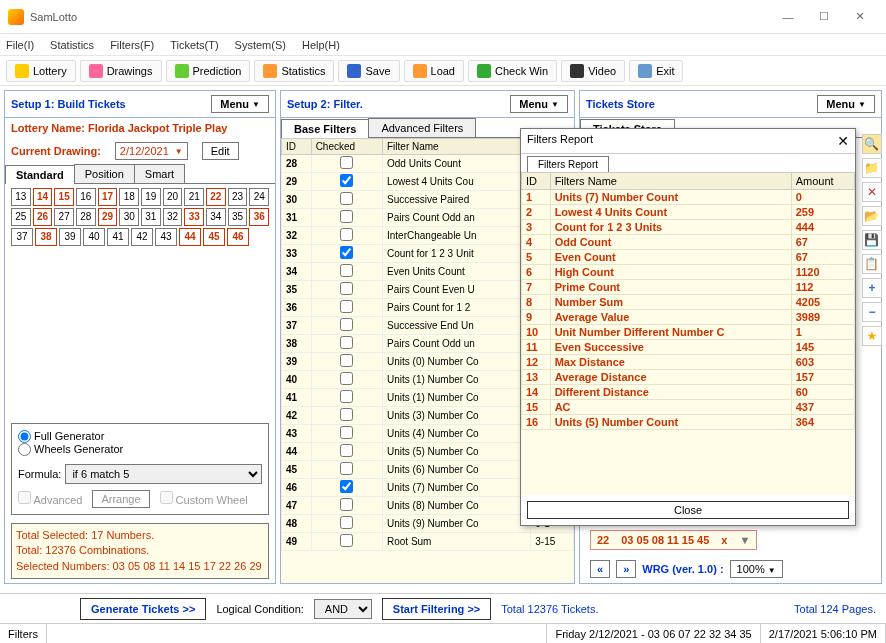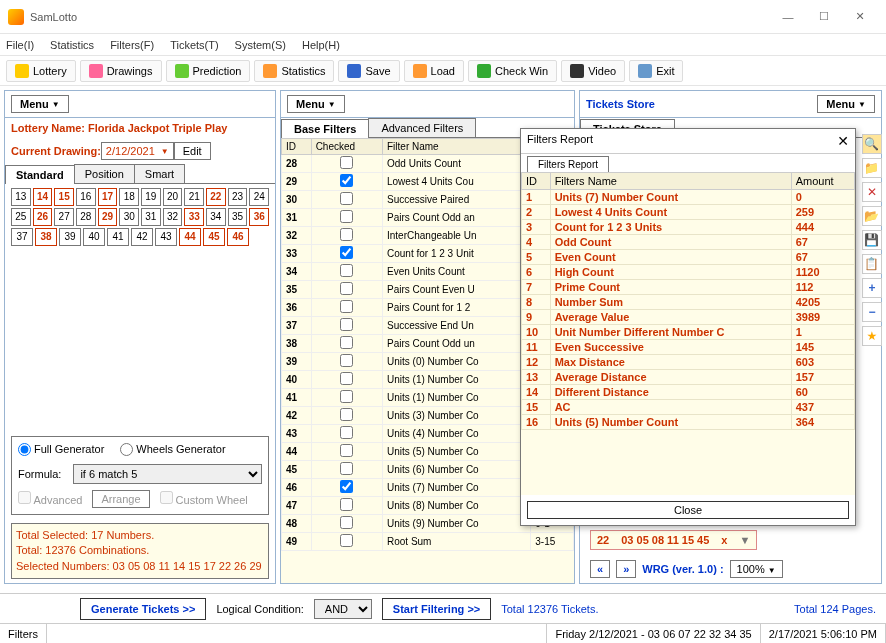--- a/index.html
+++ b/index.html
@@ -26,41 +26,41 @@
 .panel-hdr { display: flex; align-items: center; padding: 4px 6px; border-bottom: 1px solid #99b4d1; }
 .panel-title { color: #0033cc; font-weight: bold; flex: 1; }
 .menu-btn { border: 1px solid #777; padding: 2px 8px; cursor: pointer; display: flex; align-items: center; gap: 3px; font-weight: bold; }
 .arrow { font-size: 8px; }
 
 .left-panel { width: 272px; }
 .mid-panel { width: 295px; }
 .right-panel { flex: 1; }
 
 .lottery-info { padding: 4px 6px; color: #cc3300; font-weight: bold; }
-.draw-row { padding: 4px 6px; display: flex; align-items: center; gap: 0; }
+.draw-row { padding: 4px 6px; display: flex; align-items: center; gap: 14px; }
 .draw-row .lbl { color: #cc3300; font-weight: bold; }
 .date-sel { border: 1px solid #777; padding: 2px 4px; display: flex; align-items: center; gap: 6px; color: #cc3300; }
 .edit-btn { border: 1px solid #777; padding: 2px 8px; cursor: pointer; }
 
 .tabs { display: flex; border-bottom: 1px solid #777; }
 .tab { padding: 3px 10px; border: 1px solid #777; border-bottom: none; background: #f0f0f0; cursor: pointer; margin-right: -1px; }
 .tab.active { background: #fff; position: relative; top: 1px; font-weight: bold; }
 
 .num-tools { padding: 6px; display: flex; gap: 4px; justify-content: center; }
 .sbtn { border: 1px solid #777; padding: 2px 8px; cursor: pointer; background: #fff; }
 
 .numgrid { padding: 4px 6px; }
 .numrow { display: flex; gap: 2px; margin-bottom: 2px; }
 .numcell { width: 22px; height: 18px; border: 1px solid #777; text-align: center; line-height: 16px; cursor: pointer; font-size: 10px; }
 .numcell.sel { color: #cc3300; border-color: #cc3300; font-weight: bold; }
 
 .gen-opts { border: 1px solid #777; margin: 4px 6px; padding: 6px; }
-.radio-row { display: flex; gap: 16px; margin-bottom: 8px; }
+.radio-row { display: flex; margin-bottom: 8px; flex-direction: column; }
 .radio-row label { display: flex; align-items: center; gap: 3px; }
-.formula-row { display: flex; align-items: center; gap: 12px; margin-bottom: 6px; }
+.formula-row { display: flex; align-items: center; gap: 4px; margin-bottom: 6px; }
 .formula-row select { flex: 1; border: 1px solid #777; padding: 2px; }
 .chk-row { display: flex; gap: 10px; align-items: center; }
 .chk-row .sbtn { color: #999; }
 
 .sel-info { border: 1px solid #777; margin: 4px 6px; padding: 4px; color: #cc3300; background: #fffde8; font-size: 10px; line-height: 1.4; }
 
 
 .filter-tabs { display: flex; border-bottom: 1px solid #777; background: #fff; }
 .ftab { padding: 3px 12px; border: 1px solid #777; border-bottom: none; cursor: pointer; margin-right: -1px; }
 .ftab.active { background: #fff; font-weight: bold; position: relative; top: 1px; }
@@ -171,20 +171,21 @@
     <div class="tbtn">
       <span class="ticon" style="background:#6699cc"></span>
       <span>Exit</span>
     </div>
   </div>
 
 <div class="main">
 
   <div class="panel left-panel">
     <div class="panel-hdr">
+      <div class="panel-title">Setup 1: Build  Tickets</div>
       <div class="menu-btn">
           <span>Menu</span>
           <span class="arrow">▼</span>
         </div>
     </div>
     <div class="lottery-info">Lottery  Name: Florida Jackpot Triple Play</div>
     <div class="draw-row">
       <span class="lbl">Current Drawing:</span>
       <div class="date-sel">
           <span>2/12/2021</span>
@@ -263,20 +264,21 @@
     </div>
     <div class="sel-info">
       <div>Total Selected: 17 Numbers.</div>
       <div>Total: 12376 Combinations.</div>
       <div>Selected Numbers: 03 05 08 11 14 15 17 22 26 29</div>
     </div>
   </div>
 
   <div class="panel mid-panel">
     <div class="panel-hdr">
+      <div class="panel-title">Setup 2: Filter.</div>
       <div class="menu-btn">
           <span>Menu</span>
           <span class="arrow">▼</span>
         </div>
     </div>
     <div class="filter-tabs" id="filter-tabs">
         <div class="ftab active">Base Filters</div>
         <div class="ftab">Advanced Filters</div>
       </div>
     <div class="tbl">

